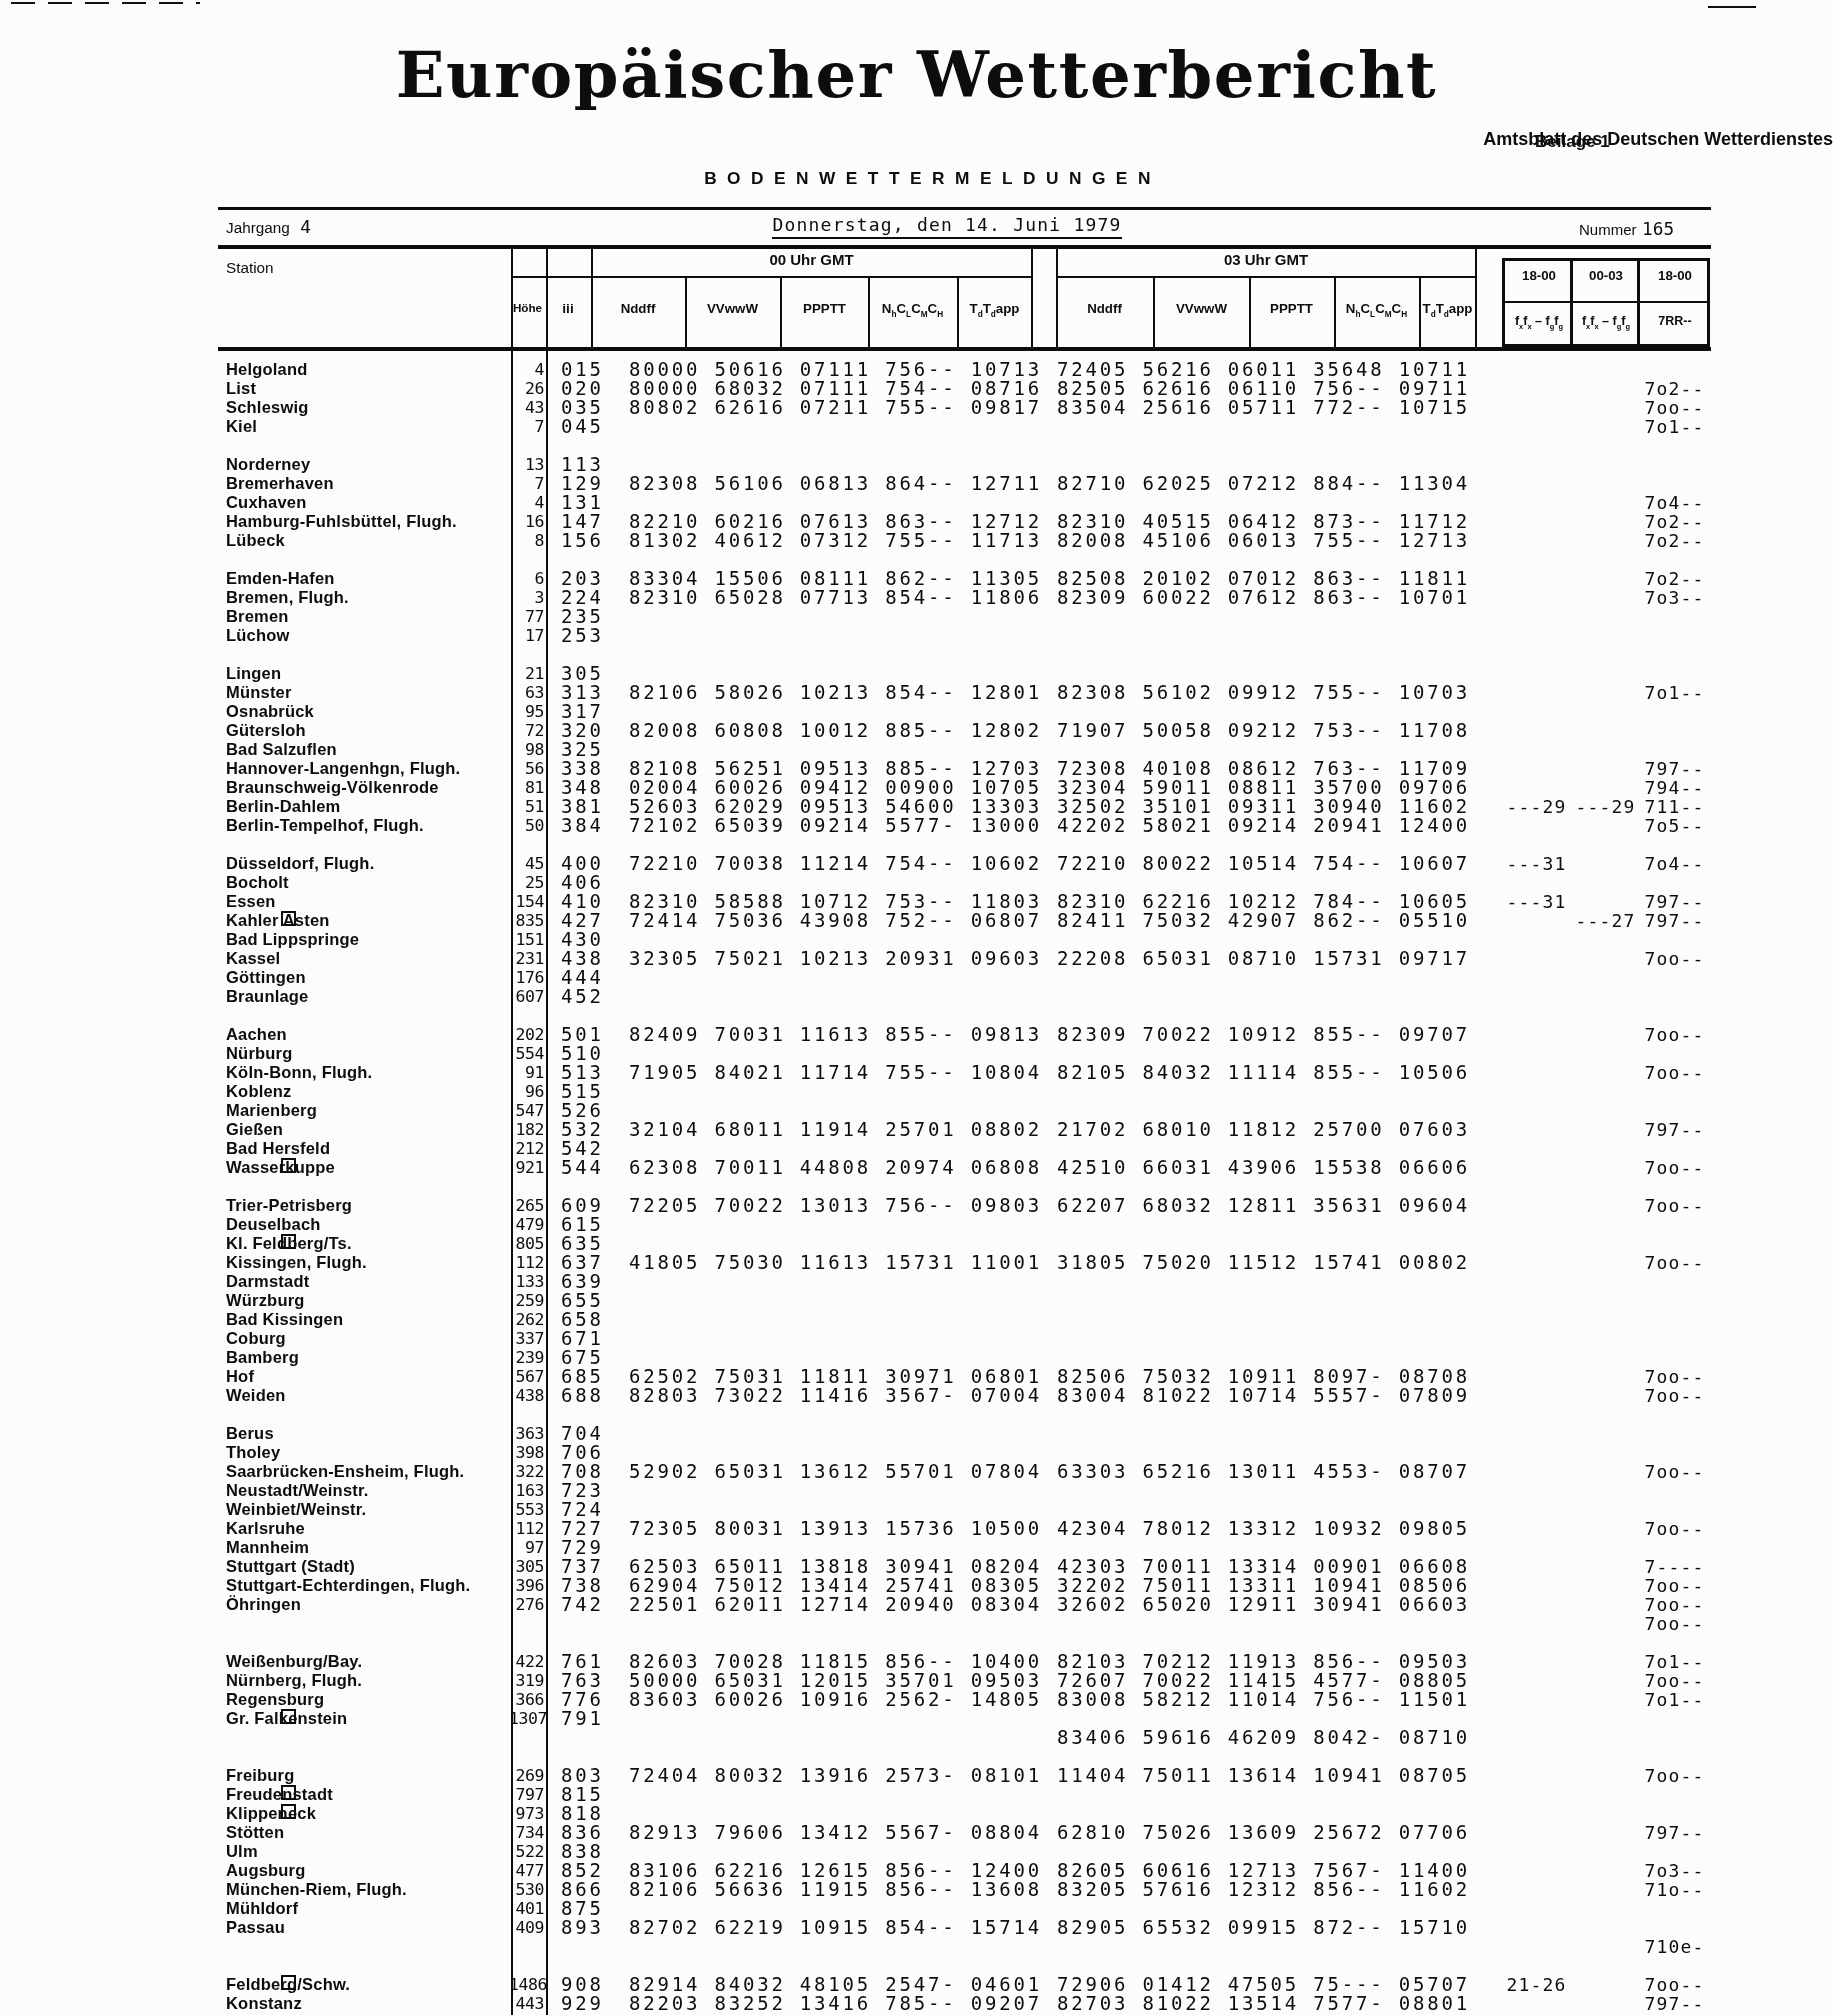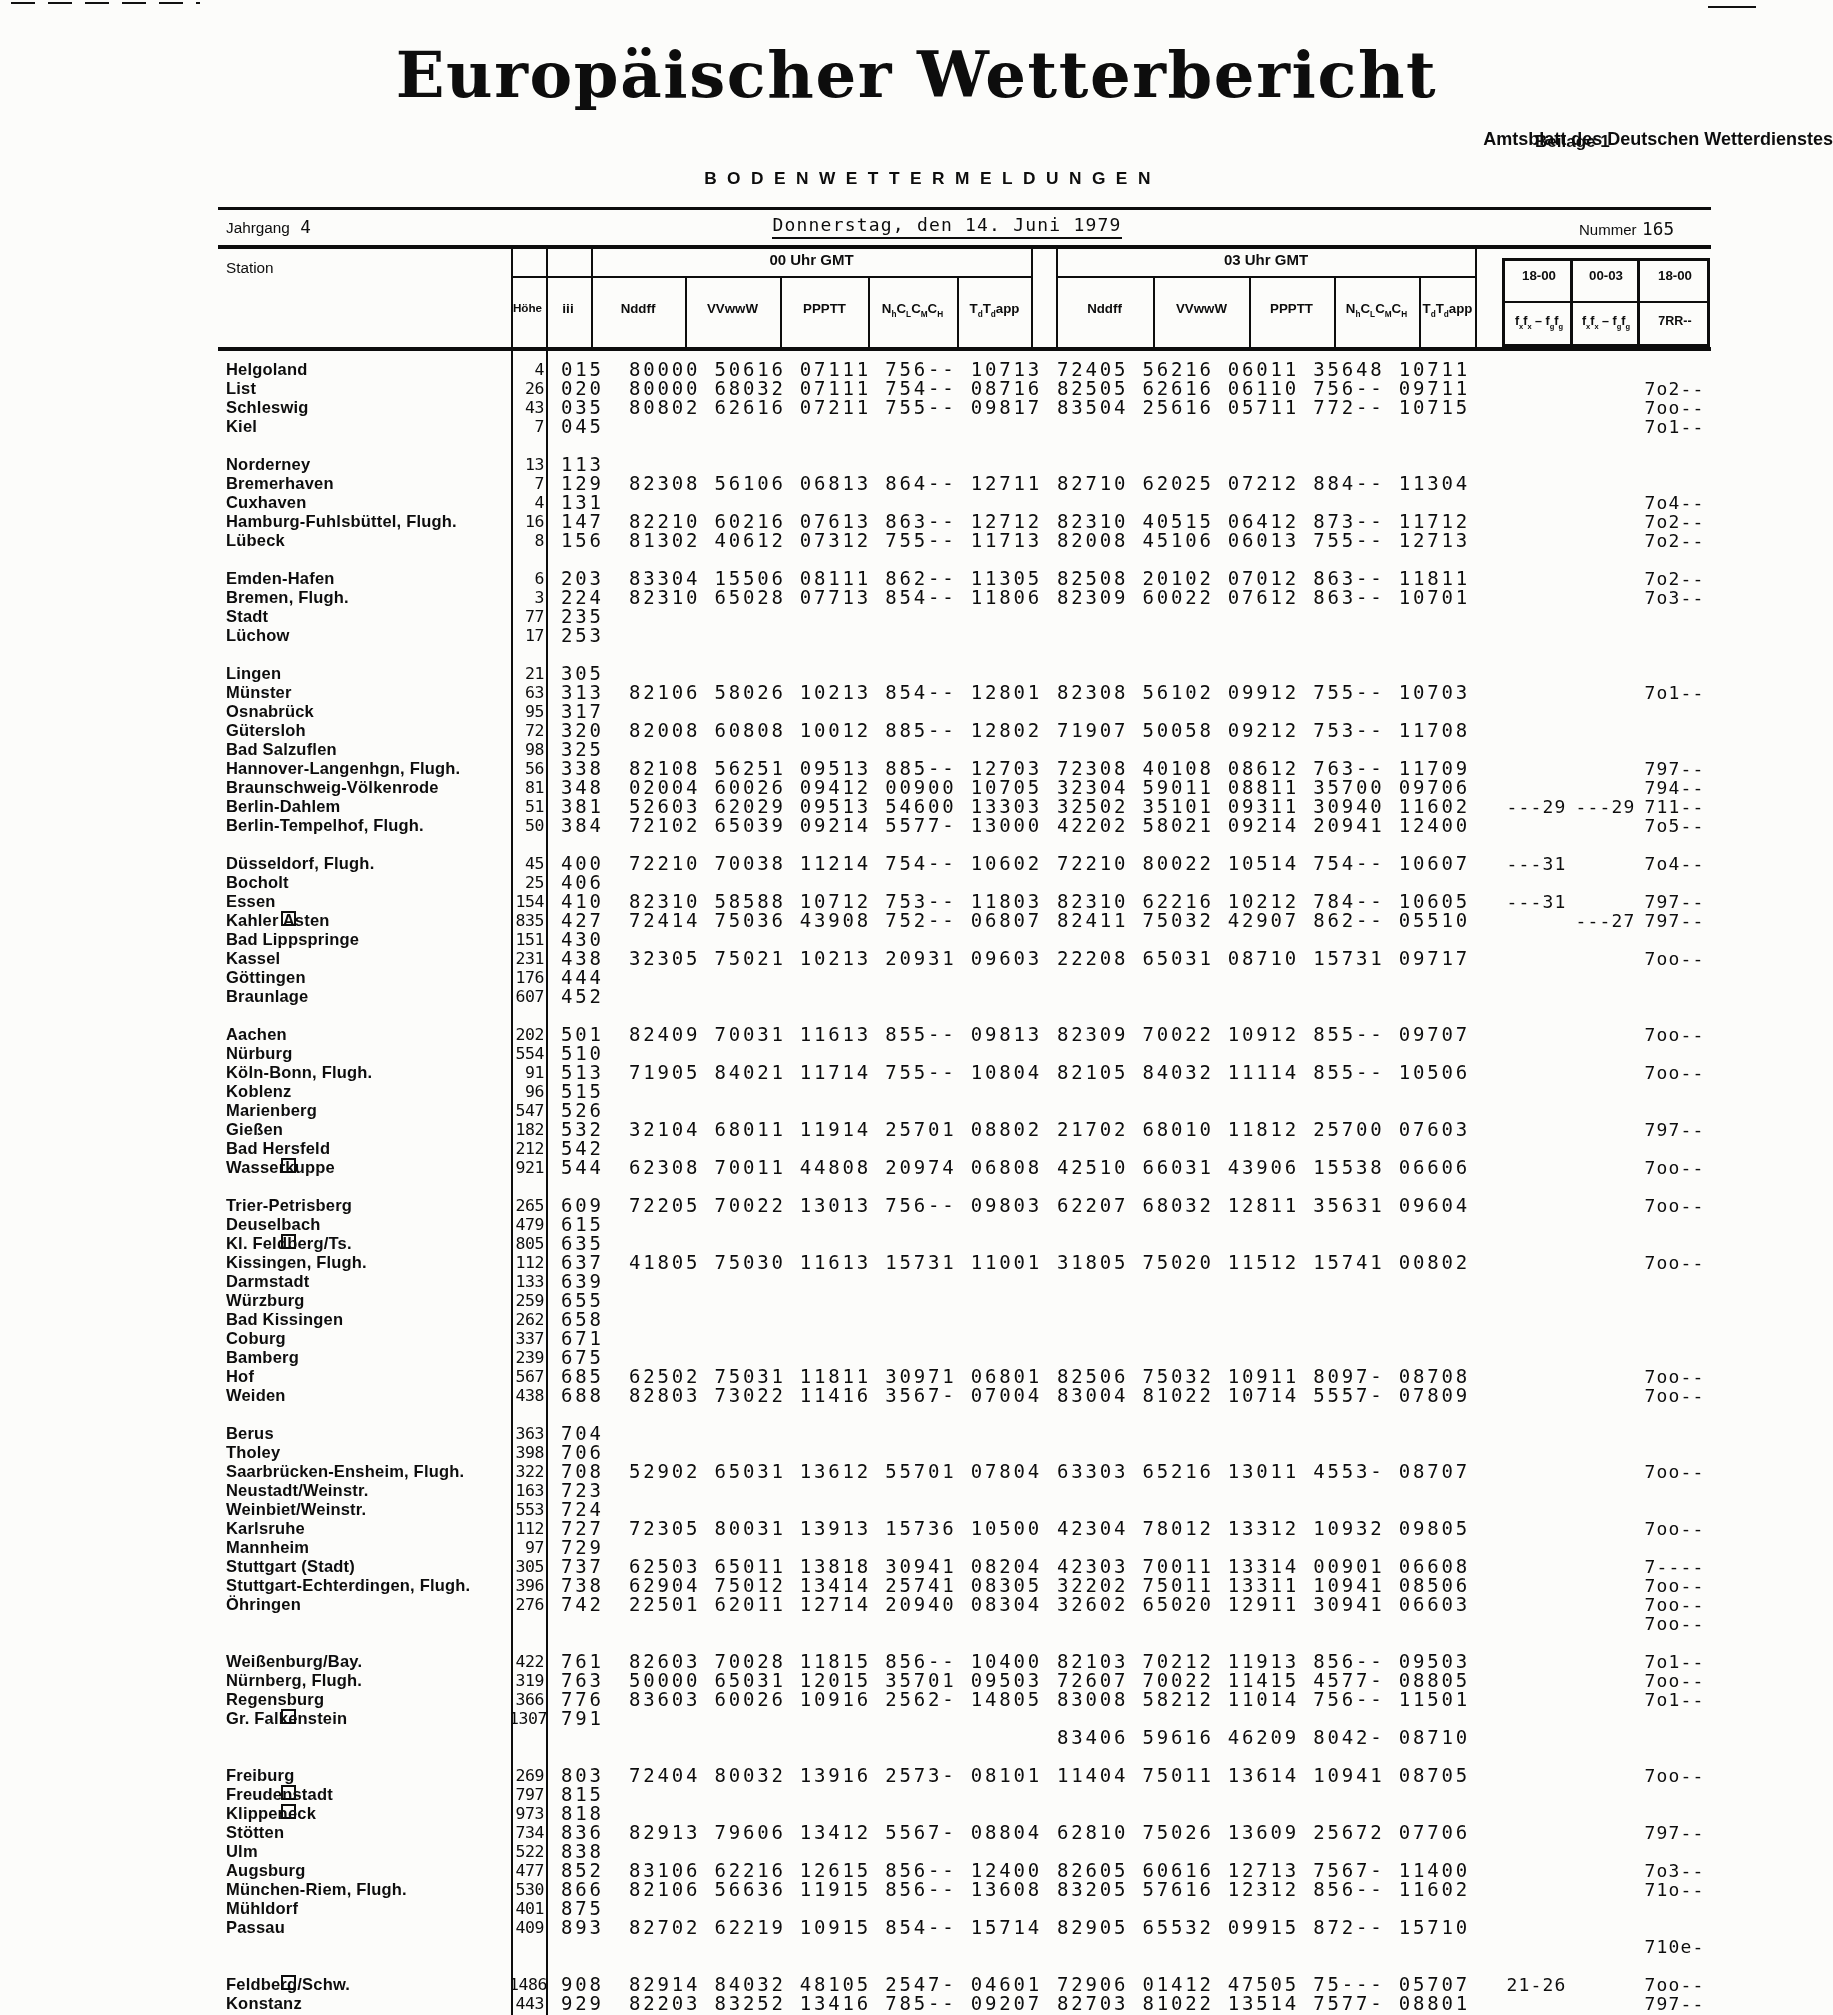--- a/index.html
+++ b/index.html
@@ -225,21 +225,21 @@
         </div>
         <div class="row">
           <span class="cn">Bremen, Flugh.</span>
           <span class="ch mono">3</span>
           <span class="ci mono">224</span>
           <span class="ca mono">82310 65028 07713 854-- 11806</span>
           <span class="cb mono">82309 60022 07612 863-- 10701</span>
           <span class="crr mono sm">7o3--</span>
         </div>
         <div class="row">
-          <span class="cn">Stadt</span>
+          <span class="cn">Bremen</span>
           <span class="ch mono">77</span>
           <span class="ci mono">235</span>
         </div>
         <div class="row">
           <span class="cn">Lüchow</span>
           <span class="ch mono">17</span>
           <span class="ci mono">253</span>
         </div>
       </div>
       <div class="group">

